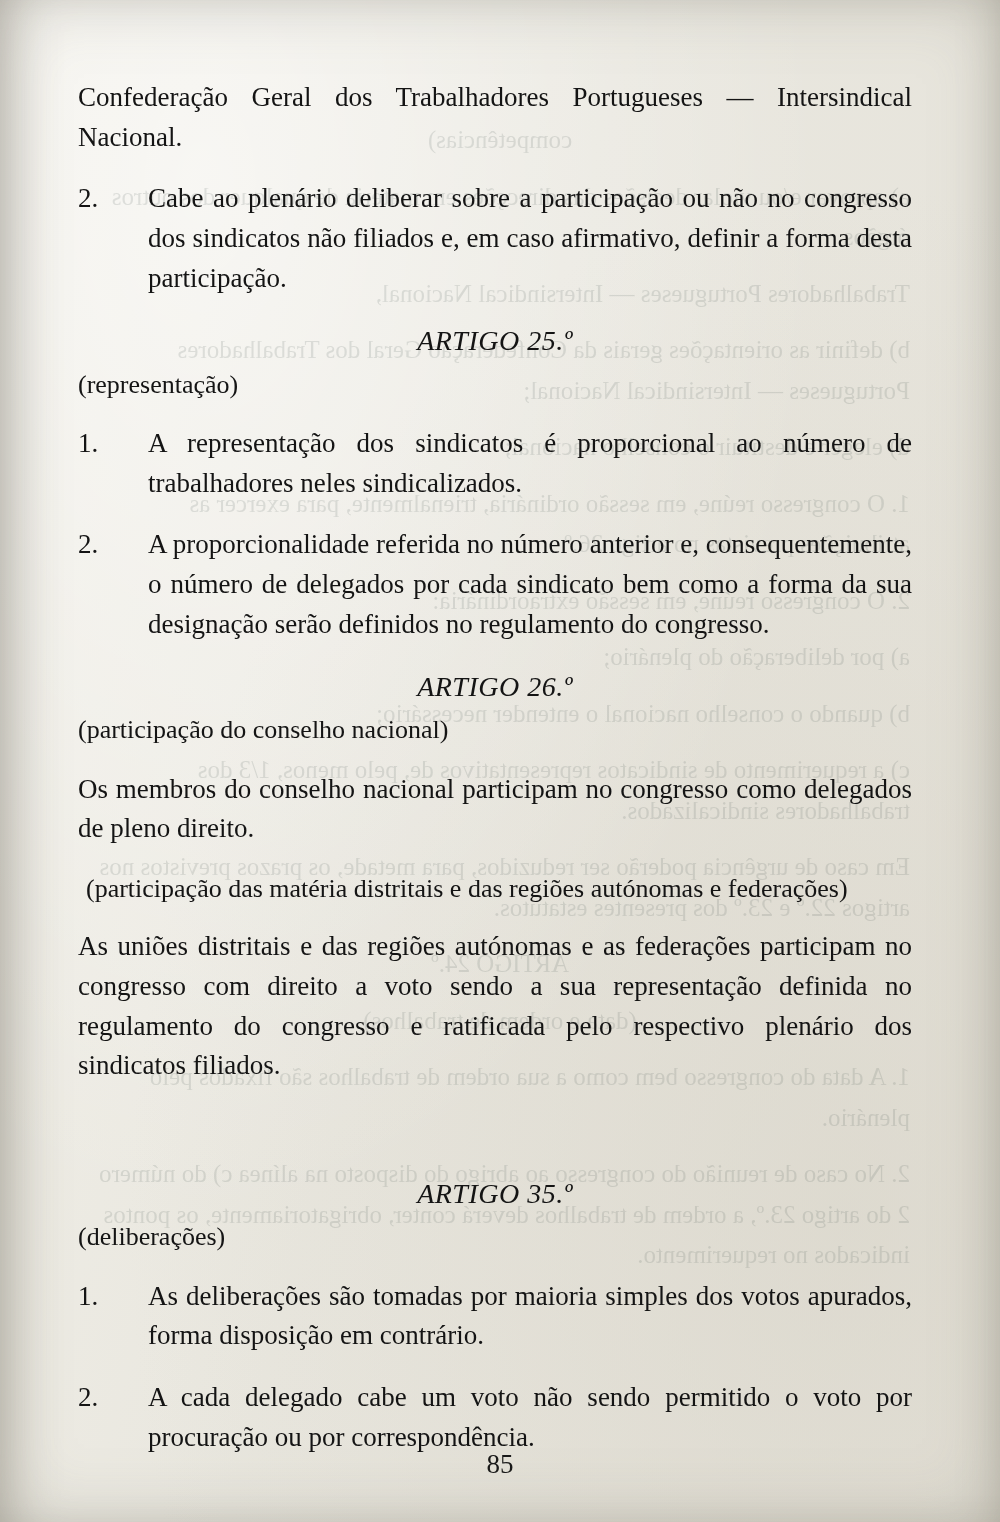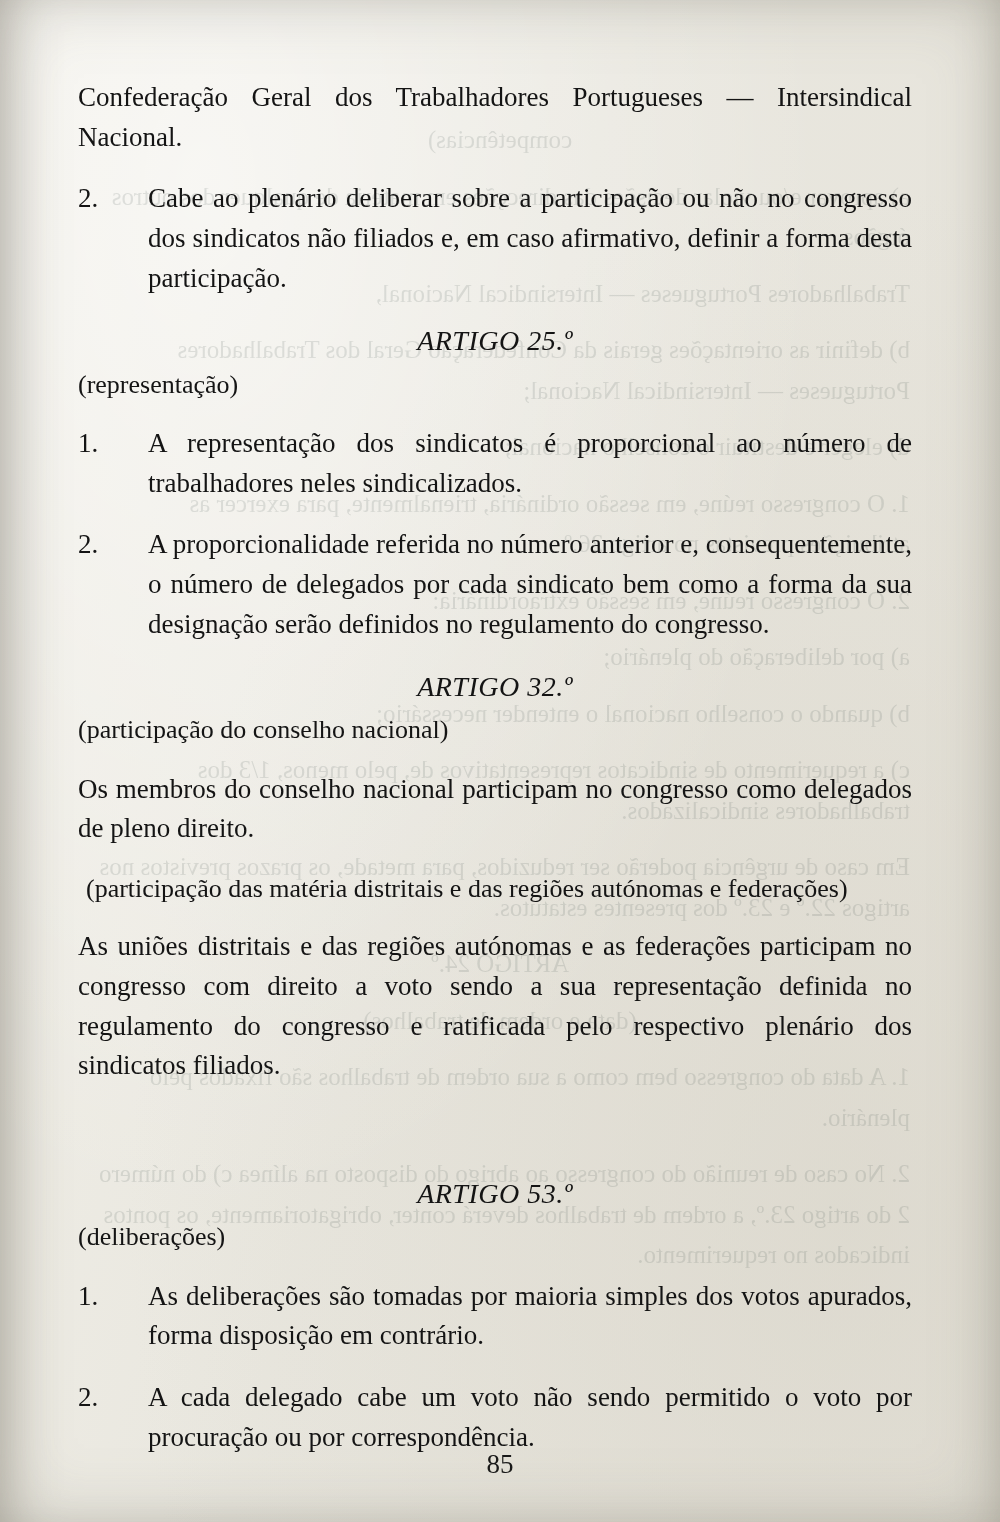--- a/index.html
+++ b/index.html
@@ -152,30 +152,30 @@
 
     <div class="hang">
       <span class="num">1.</span>
       <span class="txt">A representação dos sindicatos é proporcional ao número de trabalhadores neles sindicalizados.</span>
     </div>
     <div class="hang">
       <span class="num">2.</span>
       <span class="txt">A proporcionalidade referida no número anterior e, consequentemente, o número de delegados por cada sindicato bem como a forma da sua designação serão definidos no regulamento do congresso.</span>
     </div>
 
-    <div class="art-head">ARTIGO 32.º</div>
+    <div class="art-head">ARTIGO 26.º</div>
     <div class="art-sub">(participação do conselho nacional)</div>
     <p class="para lead-block">Os membros do conselho nacional participam no congresso como delegados de pleno direito.</p>
 
     <div class="art-sub wide">(participação das matéria distritais e das regiões autónomas e federações)</div>
     <p class="para lead-block">As uniões distritais e das regiões autónomas e as federações participam no congresso com direito a voto sendo a sua representação definida no regulamento do congresso e ratificada pelo respectivo plenário dos sindicatos filiados.</p>
 
     <div class="spacer-lg"></div>
 
-    <div class="art-head">ARTIGO 53.º</div>
+    <div class="art-head">ARTIGO 35.º</div>
     <div class="art-sub">(deliberações)</div>
 
     <div class="hang">
       <span class="num">1.</span>
       <span class="txt">As deliberações são tomadas por maioria simples dos votos apurados, forma disposição em contrário.</span>
     </div>
     <div class="hang">
       <span class="num">2.</span>
       <span class="txt">A cada delegado cabe um voto não sendo permitido o voto por procuração ou por correspondência.</span>
     </div>

